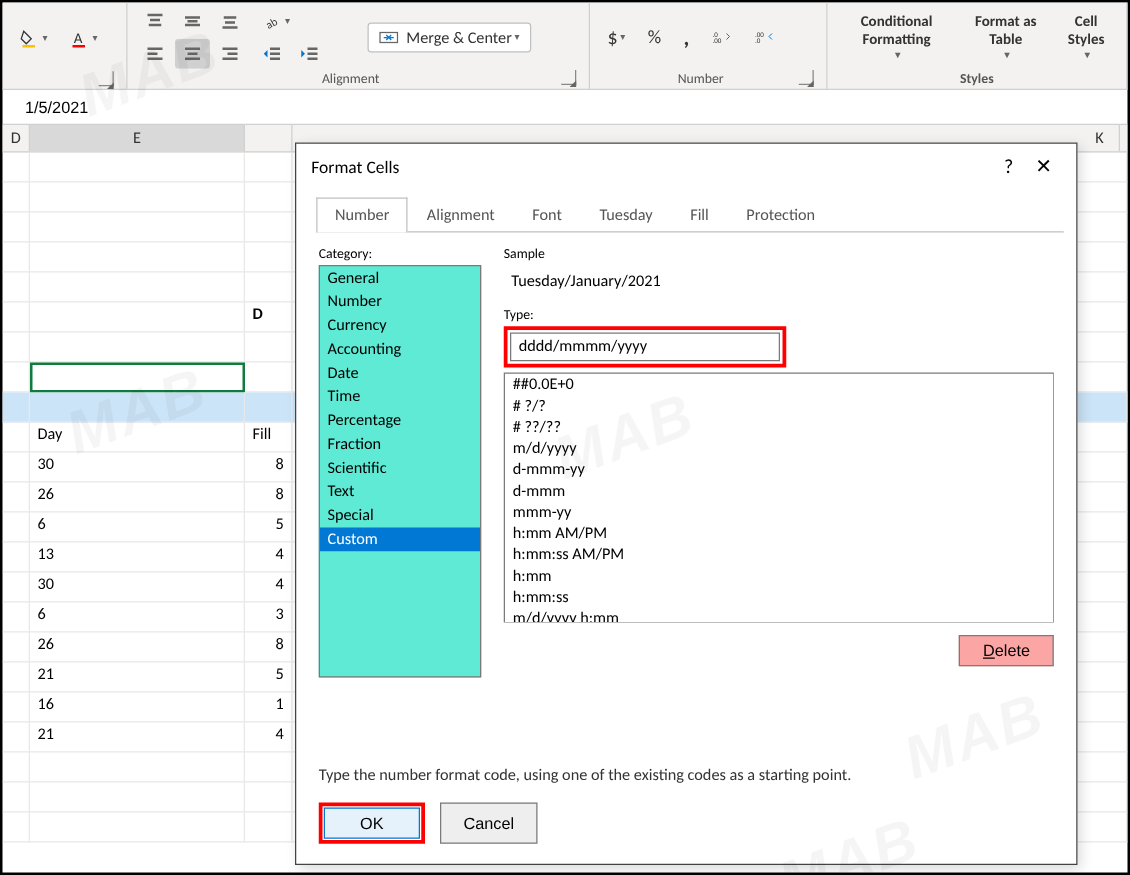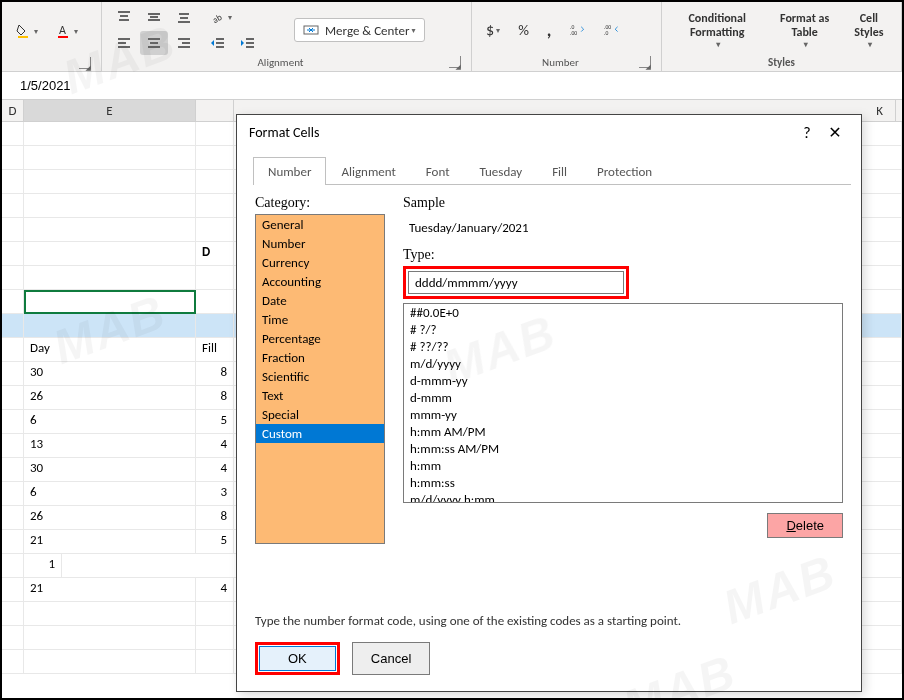--- a/index.html
+++ b/index.html
@@ -48,22 +48,22 @@
 
 .dialog { position: absolute; left: 234px; top: 112px; width: 626px; height: 578px; background: #fff; border: 1px solid #444; box-shadow: 3px 3px 10px rgba(0,0,0,0.15); z-index: 10; display: flex; flex-direction: column; }
 .dialog-title { display: flex; align-items: center; padding: 8px 12px; font-size: 14px; }
 .dialog-title-text { flex: 1; }
 .dialog-help, .dialog-close { width: 28px; text-align: center; font-size: 16px; cursor: default; }
 .dialog-tabs { display: flex; margin: 6px 10px 0 16px; border-bottom: 1px solid #c0c0c0; }
 .tab { padding: 6px 14px; font-size: 13px; border: 1px solid transparent; border-bottom: none; color: #555; position: relative; top: 1px; }
 .tab.active { background: #fff; border-color: #c0c0c0; }
 .dialog-body { flex: 1; padding: 10px 18px; display: flex; gap: 18px; }
 .category-col { width: 130px; }
-.label { font-size: 14px; margin-bottom: 3px; font-family: Liberation Serif, serif; }
-.category-list { border: 1px solid #7a7a7a; height: 330px; overflow-y: auto; background: #fdba74; font-size: 13px; }
+.label { font-size: 11px; margin-bottom: 3px; }
+.category-list { border: 1px solid #7a7a7a; height: 330px; overflow-y: auto; background: #5eead4; font-size: 13px; }
 .category-item { padding: 2px 6px; }
 .category-item.selected { background: #0078d4; color: #fff; }
 .right-col { flex: 1; display: flex; flex-direction: column; }
 .sample-box { padding: 6px 0 12px 6px; }
 .type-input { width: 100%; border: 1px solid #7a7a7a; padding: 3px 6px; font-size: 13px; font-family: inherit; }
 .type-input-wrap { border: 3px solid #ff0000; padding: 2px; width: 226px; margin-bottom: 2px; }
 .format-list { border: 1px solid #7a7a7a; height: 200px; overflow-y: scroll; background: #fff; font-size: 13px; margin-top: 2px; }
 .format-item { padding: 1px 6px; }
 .delete-row { text-align: right; margin-top: 10px; }
 .dlg-btn { border: 1px solid #7a7a7a; background: #fca5a5; padding: 4px 18px; font-size: 13px; }
@@ -369,20 +369,21 @@
         <div class="cell cell-rest"></div>
       </div>
     <div class="row">
         <div class="cell cell-D"></div>
         <div class="cell cell-E">21</div>
         <div class="cell cell-F">5</div>
         <div class="cell cell-rest"></div>
       </div>
     <div class="row">
         <div class="cell cell-D"></div>
+        <div class="cell cell-E">16</div>
         <div class="cell cell-F">1</div>
         <div class="cell cell-rest"></div>
       </div>
     <div class="row">
         <div class="cell cell-D"></div>
         <div class="cell cell-E">21</div>
         <div class="cell cell-F">4</div>
         <div class="cell cell-rest"></div>
       </div>
     <div class="row">

